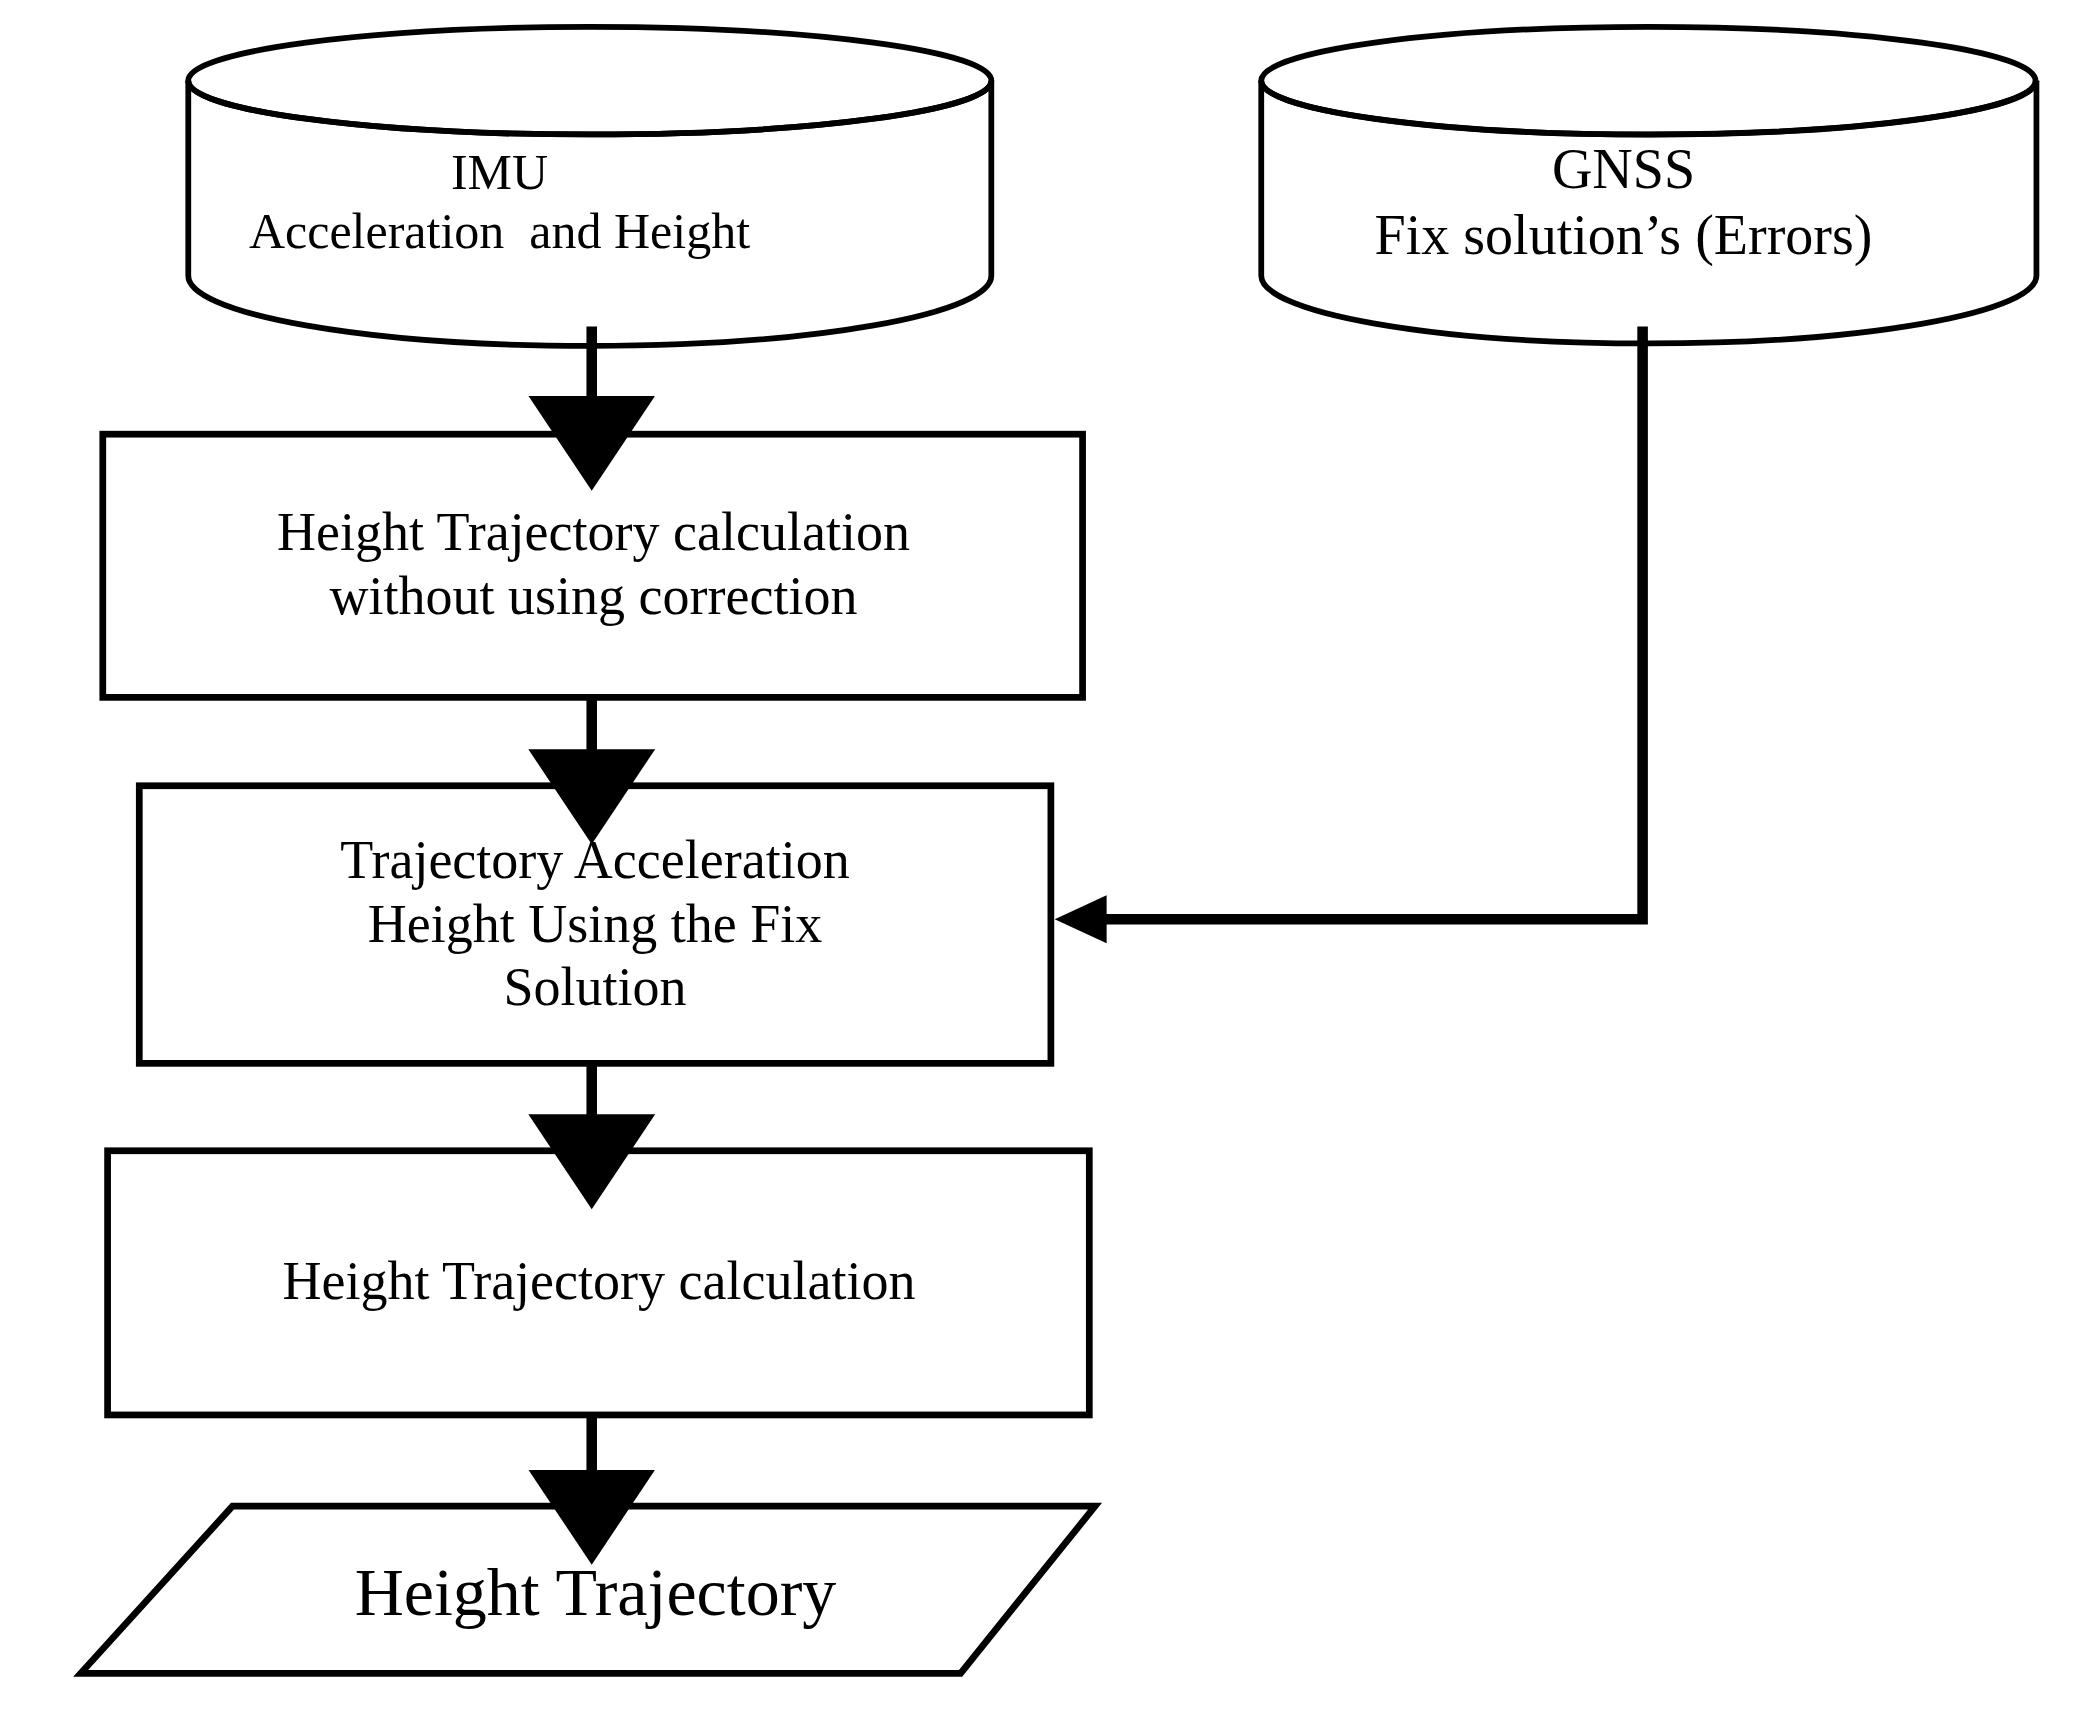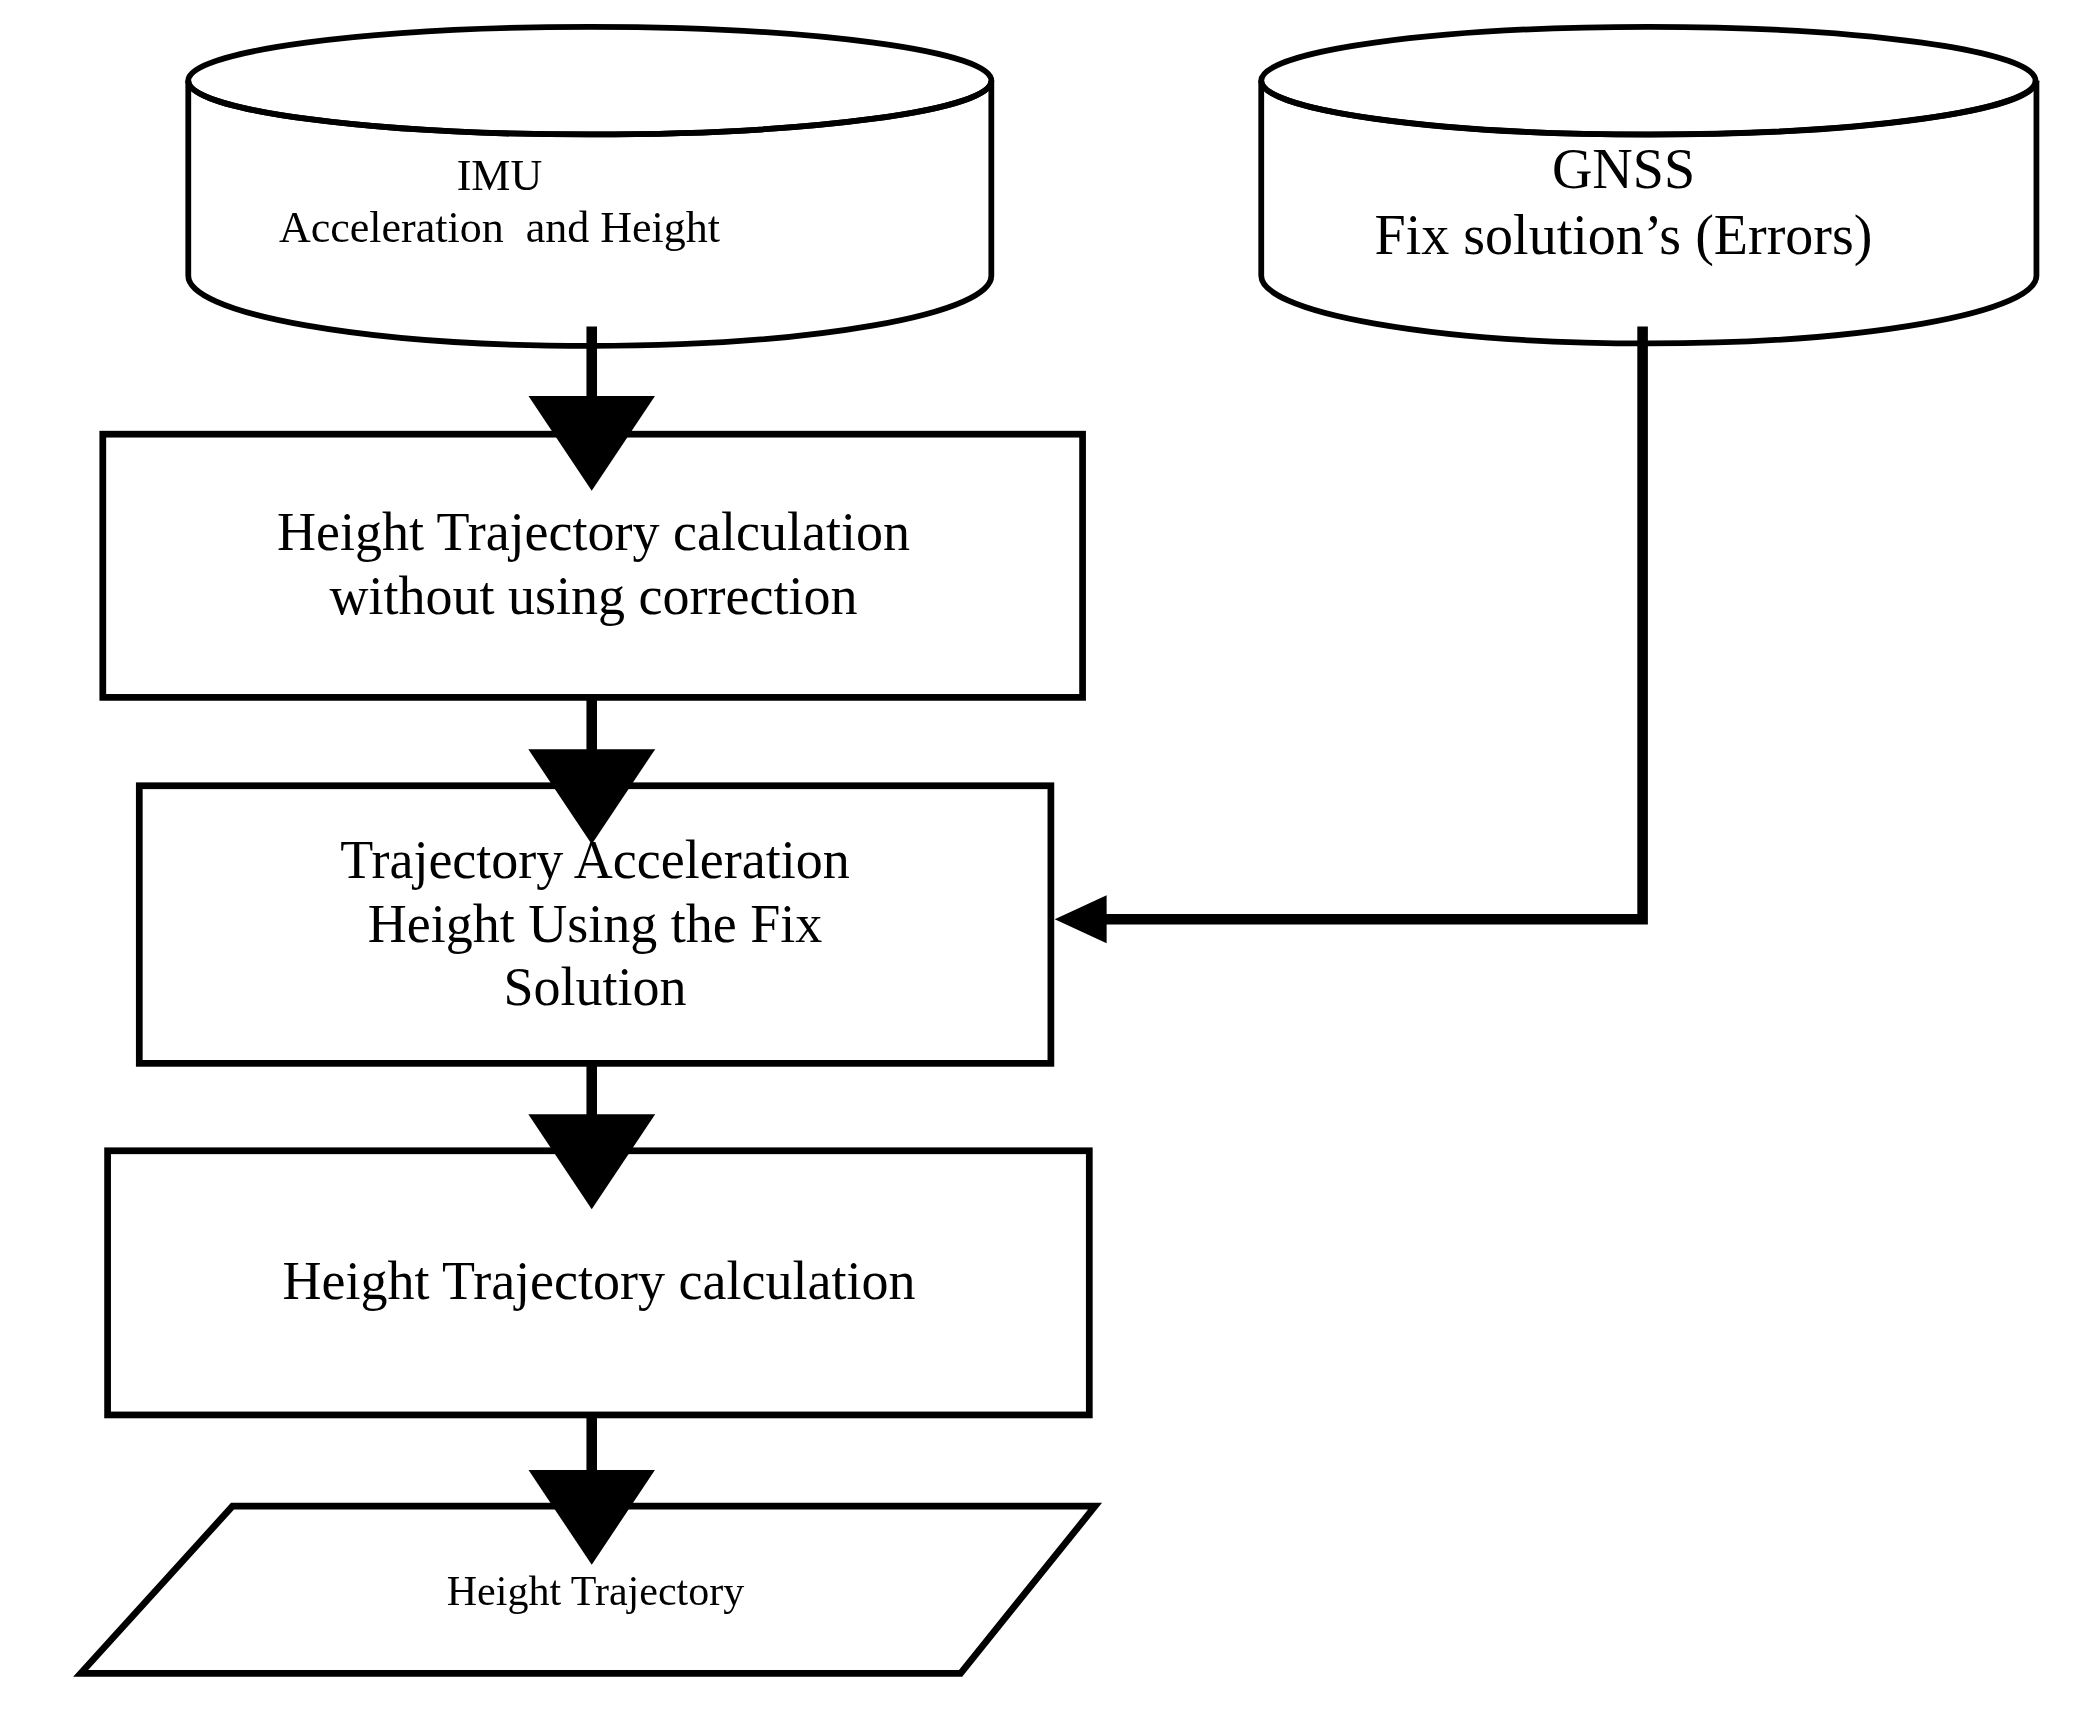--- a/index.html
+++ b/index.html
@@ -40,21 +40,21 @@
   .node-text .line {
     display: block;
     line-height: 1.18;
   }
   
   #imu-label {
     left: 144px;
     top: 125px;
     width: 711px;
     height: 154px;
-    font-size: 44px;
+    font-size: 50px;
   }
   #gnss-label {
     left: 1268px;
     top: 125px;
     width: 711px;
     height: 154px;
     font-size: 56px;
   }
   
   #box1-label {
@@ -77,21 +77,21 @@
     width: 978px;
     height: 262px;
     font-size: 54px;
   }
   
   #para-label {
     left: 173px;
     top: 1508px;
     width: 845px;
     height: 168px;
-    font-size: 42px;
+    font-size: 68px;
   }
 </style>
 </head>
 <body>
 
 <div id="flowchart-root">
 
   <svg id="flow-svg" viewBox="0 0 2182 1801" xmlns="http://www.w3.org/2000/svg">
     <defs>
       <marker id="arrow-down" markerWidth="16" markerHeight="16" refX="2" refY="6" orient="auto" markerUnits="strokeWidth">

